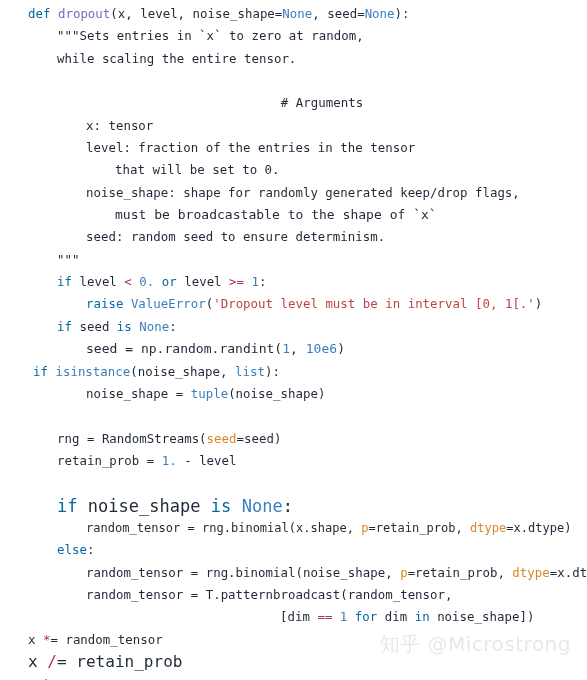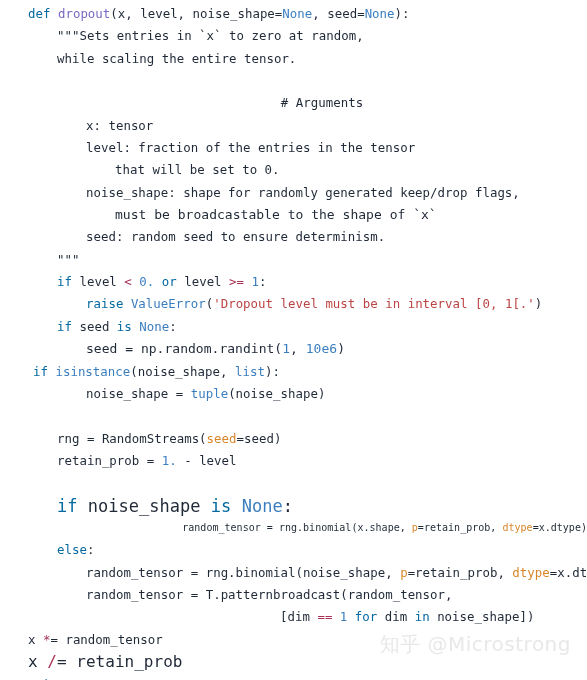--- a/index.html
+++ b/index.html
@@ -84,21 +84,21 @@
     <div class="code-line" style="height: 22.35px; line-height: 22.35px; font-size: 12.4px; padding-left: 86px;"><span class="tok-kw">raise</span><span class="tok-plain"> </span><span class="tok-builtin">ValueError</span><span class="tok-plain">(</span><span class="tok-str">'Dropout level must be in interval [0, 1[.'</span><span class="tok-plain">)</span></div>
     <div class="code-line" style="height: 22.35px; line-height: 22.35px; font-size: 12.4px; padding-left: 57px;"><span class="tok-kw">if</span><span class="tok-plain"> seed </span><span class="tok-kw">is</span><span class="tok-plain"> </span><span class="tok-none">None</span><span class="tok-plain">:</span></div>
     <div class="code-line" style="height: 22.35px; line-height: 22.35px; font-size: 13px; padding-left: 86px;"><span class="tok-plain">seed = np.random.randint(</span><span class="tok-num">1</span><span class="tok-plain">, </span><span class="tok-num">10e6</span><span class="tok-plain">)</span></div>
     <div class="code-line" style="height: 22.35px; line-height: 22.35px; font-size: 12.4px; padding-left: 33px;"><span class="tok-kw">if</span><span class="tok-plain"> </span><span class="tok-builtin">isinstance</span><span class="tok-plain">(noise_shape, </span><span class="tok-builtin">list</span><span class="tok-plain">):</span></div>
     <div class="code-line" style="height: 22.35px; line-height: 22.35px; font-size: 12.4px; padding-left: 86px;"><span class="tok-plain">noise_shape = </span><span class="tok-builtin">tuple</span><span class="tok-plain">(noise_shape)</span></div>
     <div class="code-line blank" style="height: 22.35px; line-height: 22.35px; font-size: 12.4px; padding-left: 28px;">&nbsp;</div>
     <div class="code-line" style="height: 22.35px; line-height: 22.35px; font-size: 12.4px; padding-left: 57px;"><span class="tok-plain">rng = RandomStreams(</span><span class="tok-kwarg">seed</span><span class="tok-plain">=seed)</span></div>
     <div class="code-line" style="height: 22.35px; line-height: 22.35px; font-size: 12.4px; padding-left: 57px;"><span class="tok-plain">retain_prob = </span><span class="tok-num">1.</span><span class="tok-plain"> - level</span></div>
     <div class="code-line blank" style="height: 22.35px; line-height: 22.35px; font-size: 12.4px; padding-left: 28px;">&nbsp;</div>
     <div class="code-line" style="height: 22.35px; line-height: 22.35px; font-size: 17px; padding-left: 57px;"><span class="tok-kw">if</span><span class="tok-plain"> noise_shape </span><span class="tok-kw">is</span><span class="tok-plain"> </span><span class="tok-none">None</span><span class="tok-plain">:</span></div>
-    <div class="code-line" style="height: 22.35px; line-height: 22.35px; font-size: 10px; padding-left: 86px; text-align: right;"><span class="tok-plain">random_tensor = rng.binomial(x.shape, </span><span class="tok-kwarg">p</span><span class="tok-plain">=retain_prob, </span><span class="tok-kwarg">dtype</span><span class="tok-plain">=x.dtype)</span></div>
+    <div class="code-line" style="height: 22.35px; line-height: 22.35px; font-size: 12px; padding-left: 86px;"><span class="tok-plain">random_tensor = rng.binomial(x.shape, </span><span class="tok-kwarg">p</span><span class="tok-plain">=retain_prob, </span><span class="tok-kwarg">dtype</span><span class="tok-plain">=x.dtype)</span></div>
     <div class="code-line" style="height: 22.35px; line-height: 22.35px; font-size: 12.4px; padding-left: 57px;"><span class="tok-kw">else</span><span class="tok-plain">:</span></div>
     <div class="code-line" style="height: 22.35px; line-height: 22.35px; font-size: 12.4px; padding-left: 86px;"><span class="tok-plain">random_tensor = rng.binomial(noise_shape, </span><span class="tok-kwarg">p</span><span class="tok-plain">=retain_prob, </span><span class="tok-kwarg">dtype</span><span class="tok-plain">=x.dtype)</span></div>
     <div class="code-line" style="height: 22.35px; line-height: 22.35px; font-size: 12.4px; padding-left: 86px;"><span class="tok-plain">random_tensor = T.patternbroadcast(random_tensor,</span></div>
     <div class="code-line" style="height: 22.35px; line-height: 22.35px; font-size: 12.4px; padding-left: 280px;"><span class="tok-plain">[dim </span><span class="tok-op">==</span><span class="tok-plain"> </span><span class="tok-num">1</span><span class="tok-plain"> </span><span class="tok-kw">for</span><span class="tok-plain"> dim </span><span class="tok-kw">in</span><span class="tok-plain"> noise_shape])</span></div>
     <div class="code-line" style="height: 22.35px; line-height: 22.35px; font-size: 12.4px; padding-left: 28px;"><span class="tok-plain">x </span><span class="tok-op">*</span><span class="tok-plain">= random_tensor</span></div>
     <div class="code-line" style="height: 22.35px; line-height: 22.35px; font-size: 16px; padding-left: 28px;"><span class="tok-plain">x </span><span class="tok-op">/</span><span class="tok-plain">= retain_prob</span></div>
     <div class="code-line" style="height: 22.35px; line-height: 22.35px; font-size: 12.4px; padding-left: 28px;"><span class="tok-kw">return</span><span class="tok-plain"> x</span></div>
   </div>
 
 <div id="watermark">知乎 @Microstrong</div>

